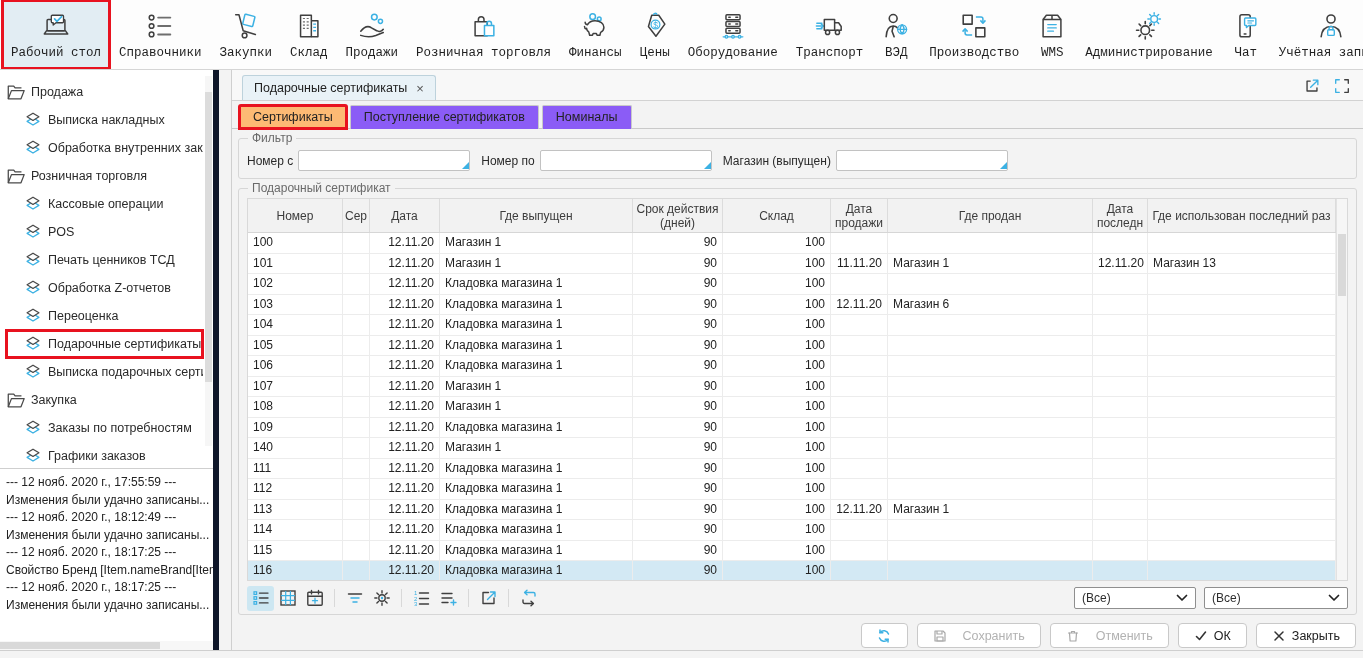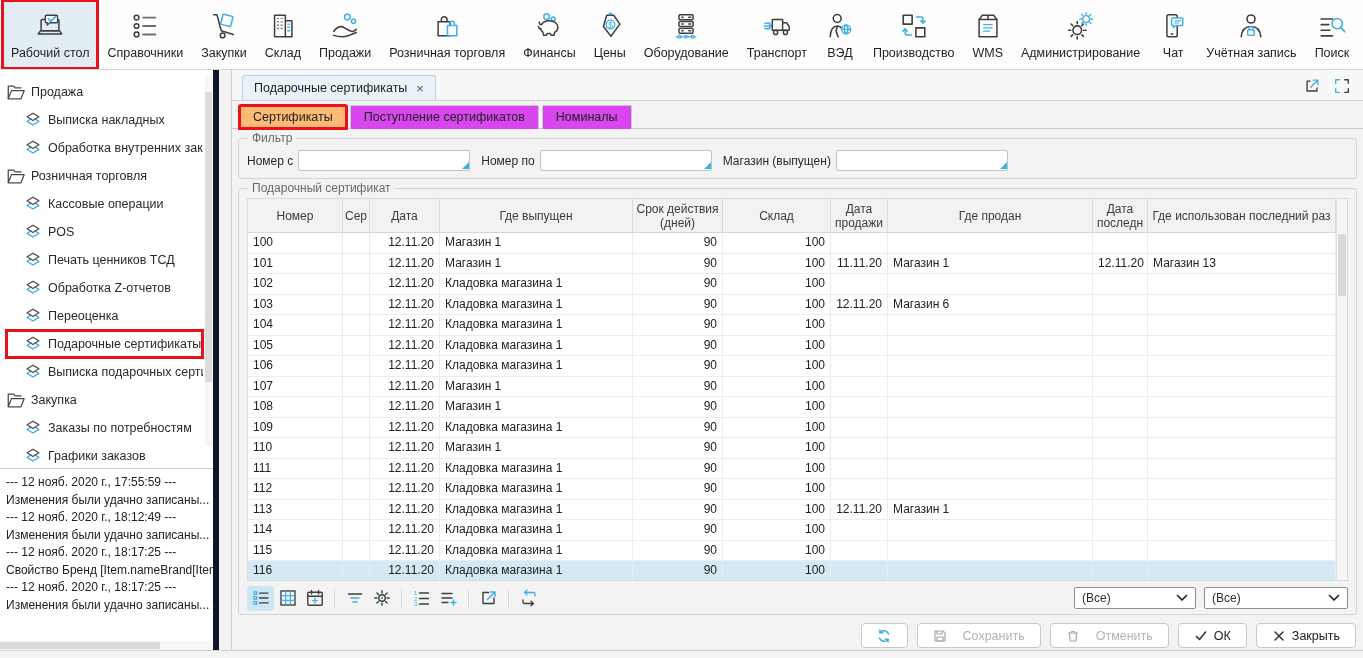--- a/index.html
+++ b/index.html
@@ -15,21 +15,21 @@
   
   .topbar {
     height:70px; background:#fdfdfd; border-bottom:1px solid #d5d5d5;
     display:flex; align-items:stretch; padding:0 2px; white-space:nowrap; overflow:hidden;
   }
   .tb-item {
     display:flex; flex-direction:column; align-items:center; justify-content:flex-end;
     padding:6px 9px 9px; gap:5px; cursor:default;
   }
   .tb-item .ic svg { width:30px; height:30px; }
-  .tb-label { font-size:12.5px; color:#1f1f1f; }
+  .tb-label { font-size:12.5px; color:#1f1f1f;font-family:Liberation Mono, monospace; }
   .tb-item.selected { background:#e2edf3; }
   .annotated { outline:3px solid var(--annot,#e8121f); outline-offset:-2px; z-index:5; }
 
   
   .app-body { display:flex; height:580px; }
   .statusbar { height:8px; background:#f4f4f4; border-top:1px solid #cfcfcf; }
 
   
   .sidebar { width:219px; background:#fff; border-right:6px solid #0f172a; display:flex; flex-direction:column; position:relative; }
   .tree { flex:1; padding:8px 10px 0 6px; overflow:hidden; position:relative; border-bottom:1px solid #cfcfcf; }
@@ -51,21 +51,21 @@
   .doc-tab {
     height:25px; display:flex; align-items:center; gap:9px; padding:0 11px;
     background:#e9f2f7; border:1px solid #bdd2dc; border-bottom:none; border-radius:3px 3px 0 0; font-size:12.5px; color:#222;
   }
   .doc-close { color:#555; font-size:13px; cursor:default; }
   .doc-actions { position:absolute; right:12px; top:7px; display:flex; gap:12px; }
   .doc-actions .ic svg { width:18px; height:18px; }
 
   .sub-tabs { display:flex; gap:3px; padding:3px 0 0 7px; border-bottom:1px solid #c9c9c9; }
   .sub-tab {
-    padding:4px 13px 5px; background:#d946ef; border:1px solid #c9c9c9; border-bottom:none;
+    padding:4px 13px 5px; background:#8b5cf6; border:1px solid #c9c9c9; border-bottom:none;
     border-radius:2px 2px 0 0; font-size:12.5px; color:#222; position:relative; top:1px; cursor:default;
   }
   .sub-tab.active { background:#fdba74; }
 
   .groupbox { position:relative; border:1px solid #d6d6d6; border-radius:3px; margin:9px 6px 0; }
   .legend { position:absolute; top:-8px; left:9px; background:#f3f3f3; padding:0 4px; color:#6a6a6a; font-size:12px; }
 
   .groupbox.filter { height:41px; }
   .filter-row { display:flex; align-items:center; height:100%; padding:4px 8px 0; }
   .flabel { margin-right:5px; color:#2a2a2a; }
@@ -721,21 +721,21 @@
               <div class="td r">12.11.20</div>
               <div class="td">Кладовка магазина 1</div>
               <div class="td r">90</div>
               <div class="td r">100</div>
               <div class="td r"></div>
               <div class="td"></div>
               <div class="td r"></div>
               <div class="td"></div>
             </div>
             <div class="grid-row">
-              <div class="td">110</div>
+              <div class="td">140</div>
               <div class="td"></div>
               <div class="td r">12.11.20</div>
               <div class="td">Магазин 1</div>
               <div class="td r">90</div>
               <div class="td r">100</div>
               <div class="td r"></div>
               <div class="td"></div>
               <div class="td r"></div>
               <div class="td"></div>
             </div>

